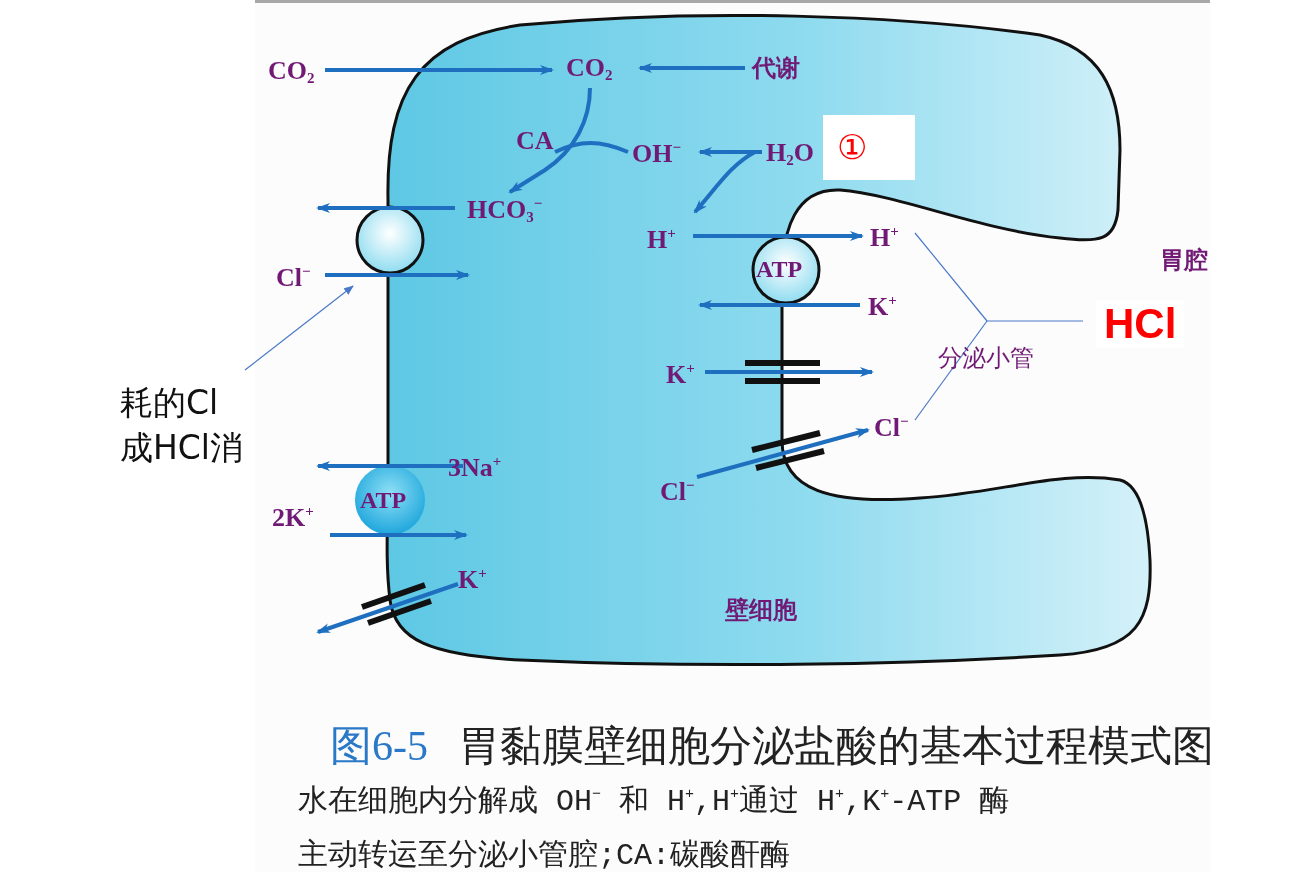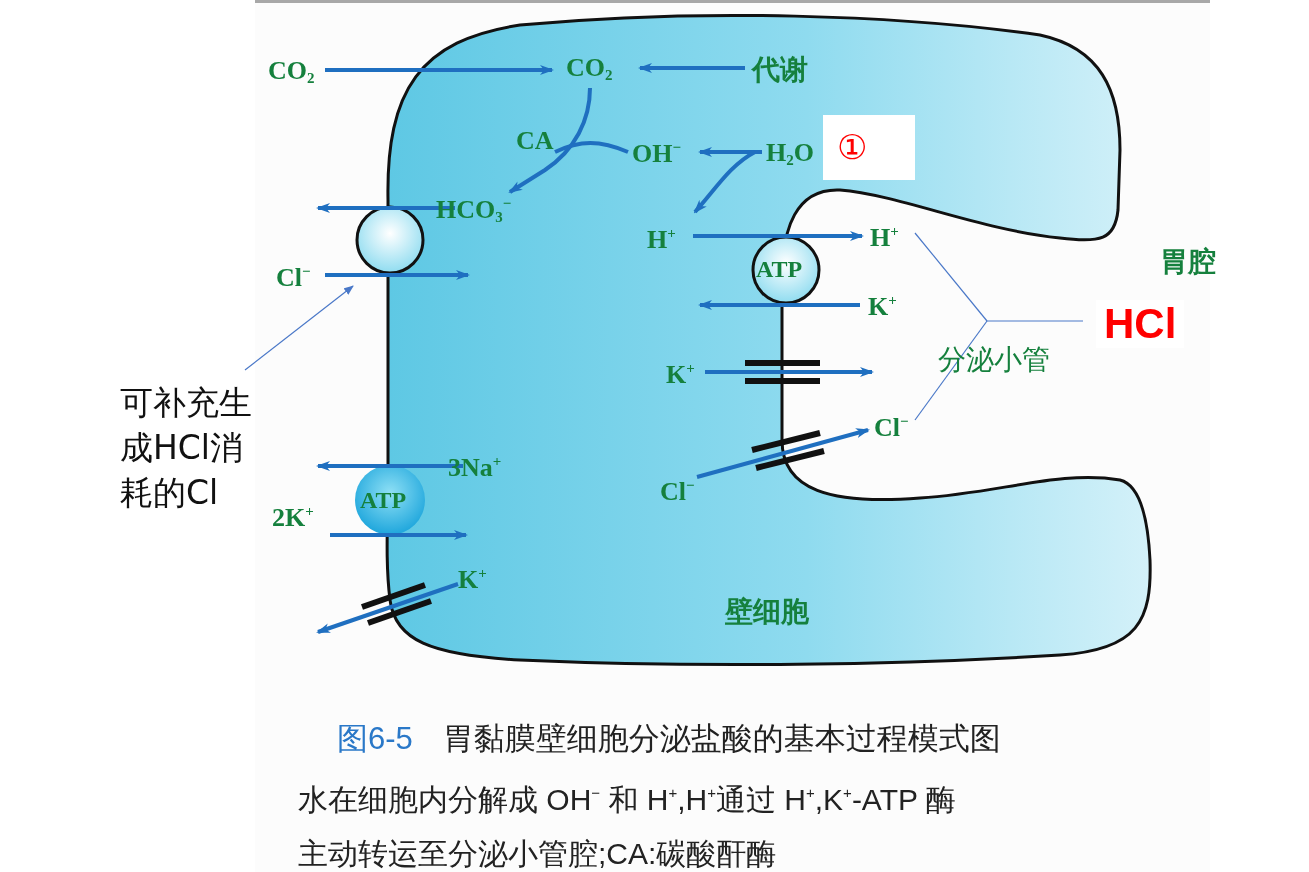--- a/index.html
+++ b/index.html
@@ -1,32 +1,32 @@
 <!DOCTYPE html>
 <html><head>
 <meta charset="utf-8">
 <style>
   html, body { margin: 0; padding: 0; background: #ffffff; }
   body { width: 1309px; height: 872px; position: relative; overflow: hidden;
          font-family: "Liberation Serif", "DejaVu Serif", serif; }
   .panel { position: absolute; left: 255px; top: 0; width: 955px; height: 872px; background: #fcfcfc; }
   .topline { position: absolute; left: 255px; top: 0; width: 955px; height: 3px; background: #a8a8a8; }
   svg.diagram { position: absolute; left: 0; top: 0; }
-  .lbl { position: absolute; font-weight: bold; color: #15803d; font-size: 26px; line-height: 1; white-space: nowrap; }
+  .lbl { position: absolute; font-weight: bold; color: #701a75; font-size: 26px; line-height: 1; white-space: nowrap; }
   .lbl sub { font-size: 15px; vertical-align: -4px; }
   .lbl sup { font-size: 15px; vertical-align: 10px; }
-  .cn { font-family: "DejaVu Sans", sans-serif; font-weight: bold; font-size: 28px; }
+  .cn { font-family: "DejaVu Sans", sans-serif; font-weight: bold; font-size: 24px; }
   .annot { position: absolute; font-family: "DejaVu Sans", sans-serif; font-size: 33px; line-height: 45px; color: #111; background: #fff; }
   .hcl { position: absolute; left: 1088px; top: 300px; padding: 0 8px; background: #fff;
          font-family: "Liberation Sans", "DejaVu Sans", sans-serif; font-weight: bold; font-size: 42px; color: #ff0000; margin-left: 8px; }
   .circ1 { position: absolute; left: 823px; top: 115px; width: 92px; height: 65px; background: #fff;
            font-family: "DejaVu Sans", sans-serif; font-size: 34px; color: #ff0000; padding-left: 14px; box-sizing: border-box; line-height: 65px; }
-  .caption-title { position: absolute; left: 330px; top: 718px; font-family: Liberation Sans, sans-serif; font-size: 31px; color: #222; white-space: nowrap; margin-left: 7px; }
+  .caption-title { position: absolute; left: 330px; top: 718px; font-family: Liberation Serif, serif; font-size: 42px; color: #222; white-space: nowrap; }
   .caption-title .fig { color: #2a78c8; margin-right: 30px; }
-  .caption-line { position: absolute; left: 298px; font-family: Liberation Sans, sans-serif; font-size: 30px; color: #222; white-space: nowrap; }
+  .caption-line { position: absolute; left: 298px; font-family: Liberation Mono, monospace; font-size: 30px; color: #222; white-space: nowrap; }
   .caption-line sup { font-size: 15px; vertical-align: 12px; }
 </style>
 </head>
 <body>
 
 <div class="panel"></div>
 <div class="topline"></div>
 
 <svg class="diagram" width="1309" height="872">
   <defs>
@@ -95,41 +95,40 @@
   </g>
   <line x1="245" y1="370" x2="353" y2="286" stroke="#4a78c8" stroke-width="1.2" marker-end="url(#ahthin)"></line>
 </svg>
 
 <div class="lbl" style="left:268px;top:58px"><span>CO</span><sub>2</sub></div>
 <div class="lbl" style="left:566px;top:55px"><span>CO</span><sub>2</sub></div>
 <div class="lbl cn" style="left:752px;top:56px">代谢</div>
 <div class="lbl" style="left:516px;top:128px">CA</div>
 <div class="lbl" style="left:632px;top:140px"><span>OH</span><sup>−</sup></div>
 <div class="lbl" style="left:766px;top:140px"><span>H</span><sub>2</sub><span>O</span></div>
-<div class="lbl" style="left:436px;top:196px"><span>HCO</span><sub>3</sub><sup>−</sup></div>
+<div class="lbl" style="left:467px;top:196px"><span>HCO</span><sub>3</sub><sup>−</sup></div>
 <div class="lbl" style="left:647px;top:226px"><span>H</span><sup>+</sup></div>
 <div class="lbl" style="left:870px;top:224px"><span>H</span><sup>+</sup></div>
 <div class="lbl" style="left:756px;top:257px;font-size:24px">ATP</div>
 <div class="lbl" style="left:868px;top:293px"><span>K</span><sup>+</sup></div>
 <div class="lbl" style="left:666px;top:361px"><span>K</span><sup>+</sup></div>
 <div class="lbl" style="left:874px;top:414px"><span>Cl</span><sup>−</sup></div>
 <div class="lbl" style="left:660px;top:478px"><span>Cl</span><sup>−</sup></div>
 <div class="lbl" style="left:276px;top:264px"><span>Cl</span><sup>−</sup></div>
 <div class="lbl" style="left:448px;top:454px"><span>3Na</span><sup>+</sup></div>
 <div class="lbl" style="left:360px;top:488px;font-size:24px">ATP</div>
 <div class="lbl" style="left:272px;top:504px"><span>2K</span><sup>+</sup></div>
 <div class="lbl" style="left:458px;top:566px"><span>K</span><sup>+</sup></div>
 
 <div class="lbl cn" style="left:1160px;top:248px">胃腔</div>
 <div class="lbl cn" style="left:938px;top:346px;font-weight:normal">分泌小管</div>
 <div class="lbl cn" style="left:725px;top:598px">壁细胞</div>
 
 <div class="circ1">①</div>
 <div class="hcl">HCl</div>
 <div class="annot" style="left:120px;top:380px">
-  <div>可补充生</div>
+  <div>耗的Cl</div>
   <div>成HCl消</div>
-  <div>耗的Cl</div>
 </div>
 
 <div class="caption-title"><span class="fig">图6-5</span><span>胃黏膜壁细胞分泌盐酸的基本过程模式图</span></div>
 <div class="caption-line" style="top:780px"><span>水在细胞内分解成 OH</span><sup>−</sup><span> 和 H</span><sup>+</sup><span>,H</span><sup>+</sup><span>通过 H</span><sup>+</sup><span>,K</span><sup>+</sup><span>-ATP 酶</span></div>
 <div class="caption-line" style="top:834px">主动转运至分泌小管腔;CA:碳酸酐酶</div>
 
 </body></html>

